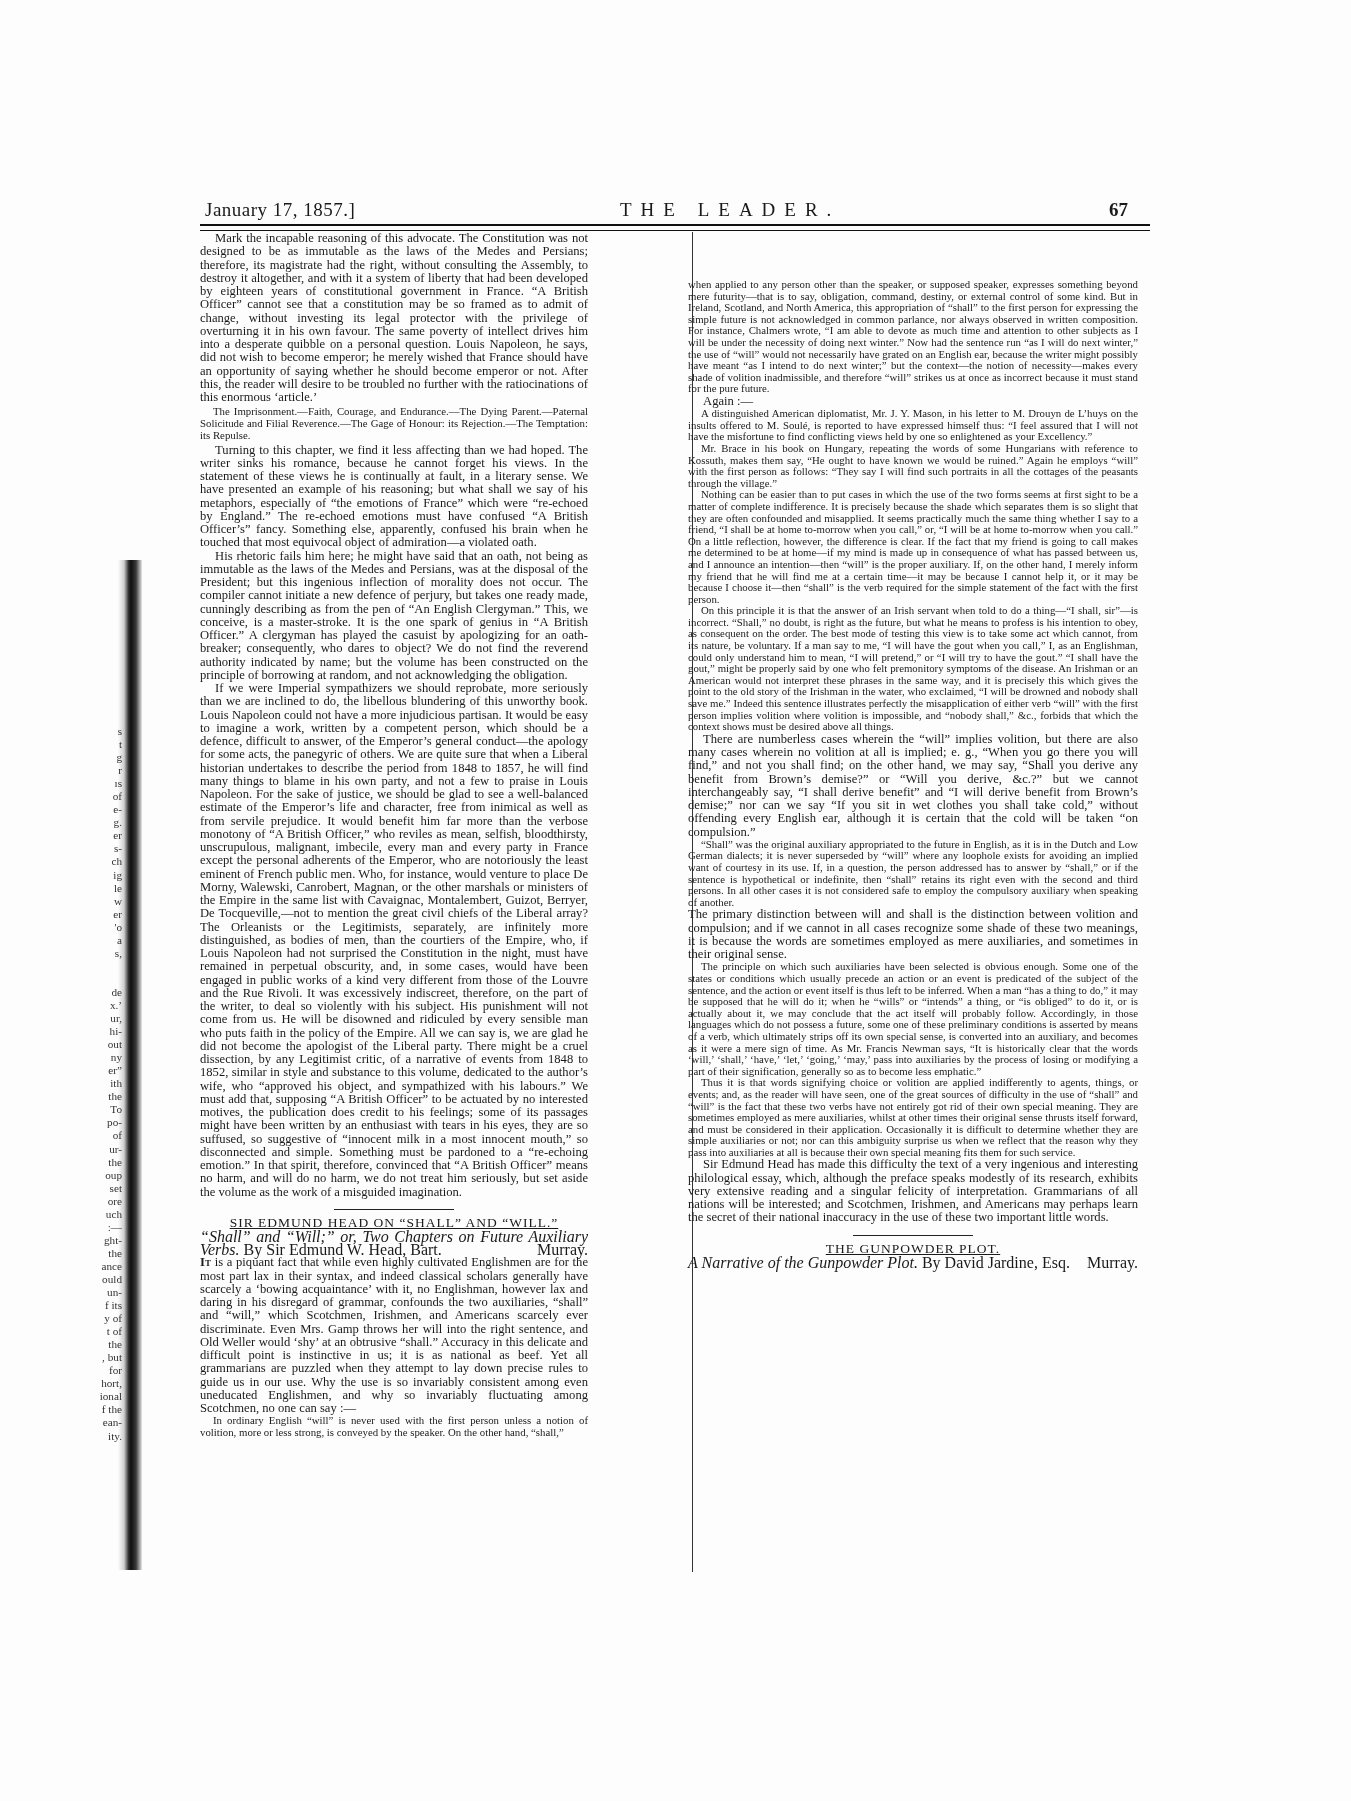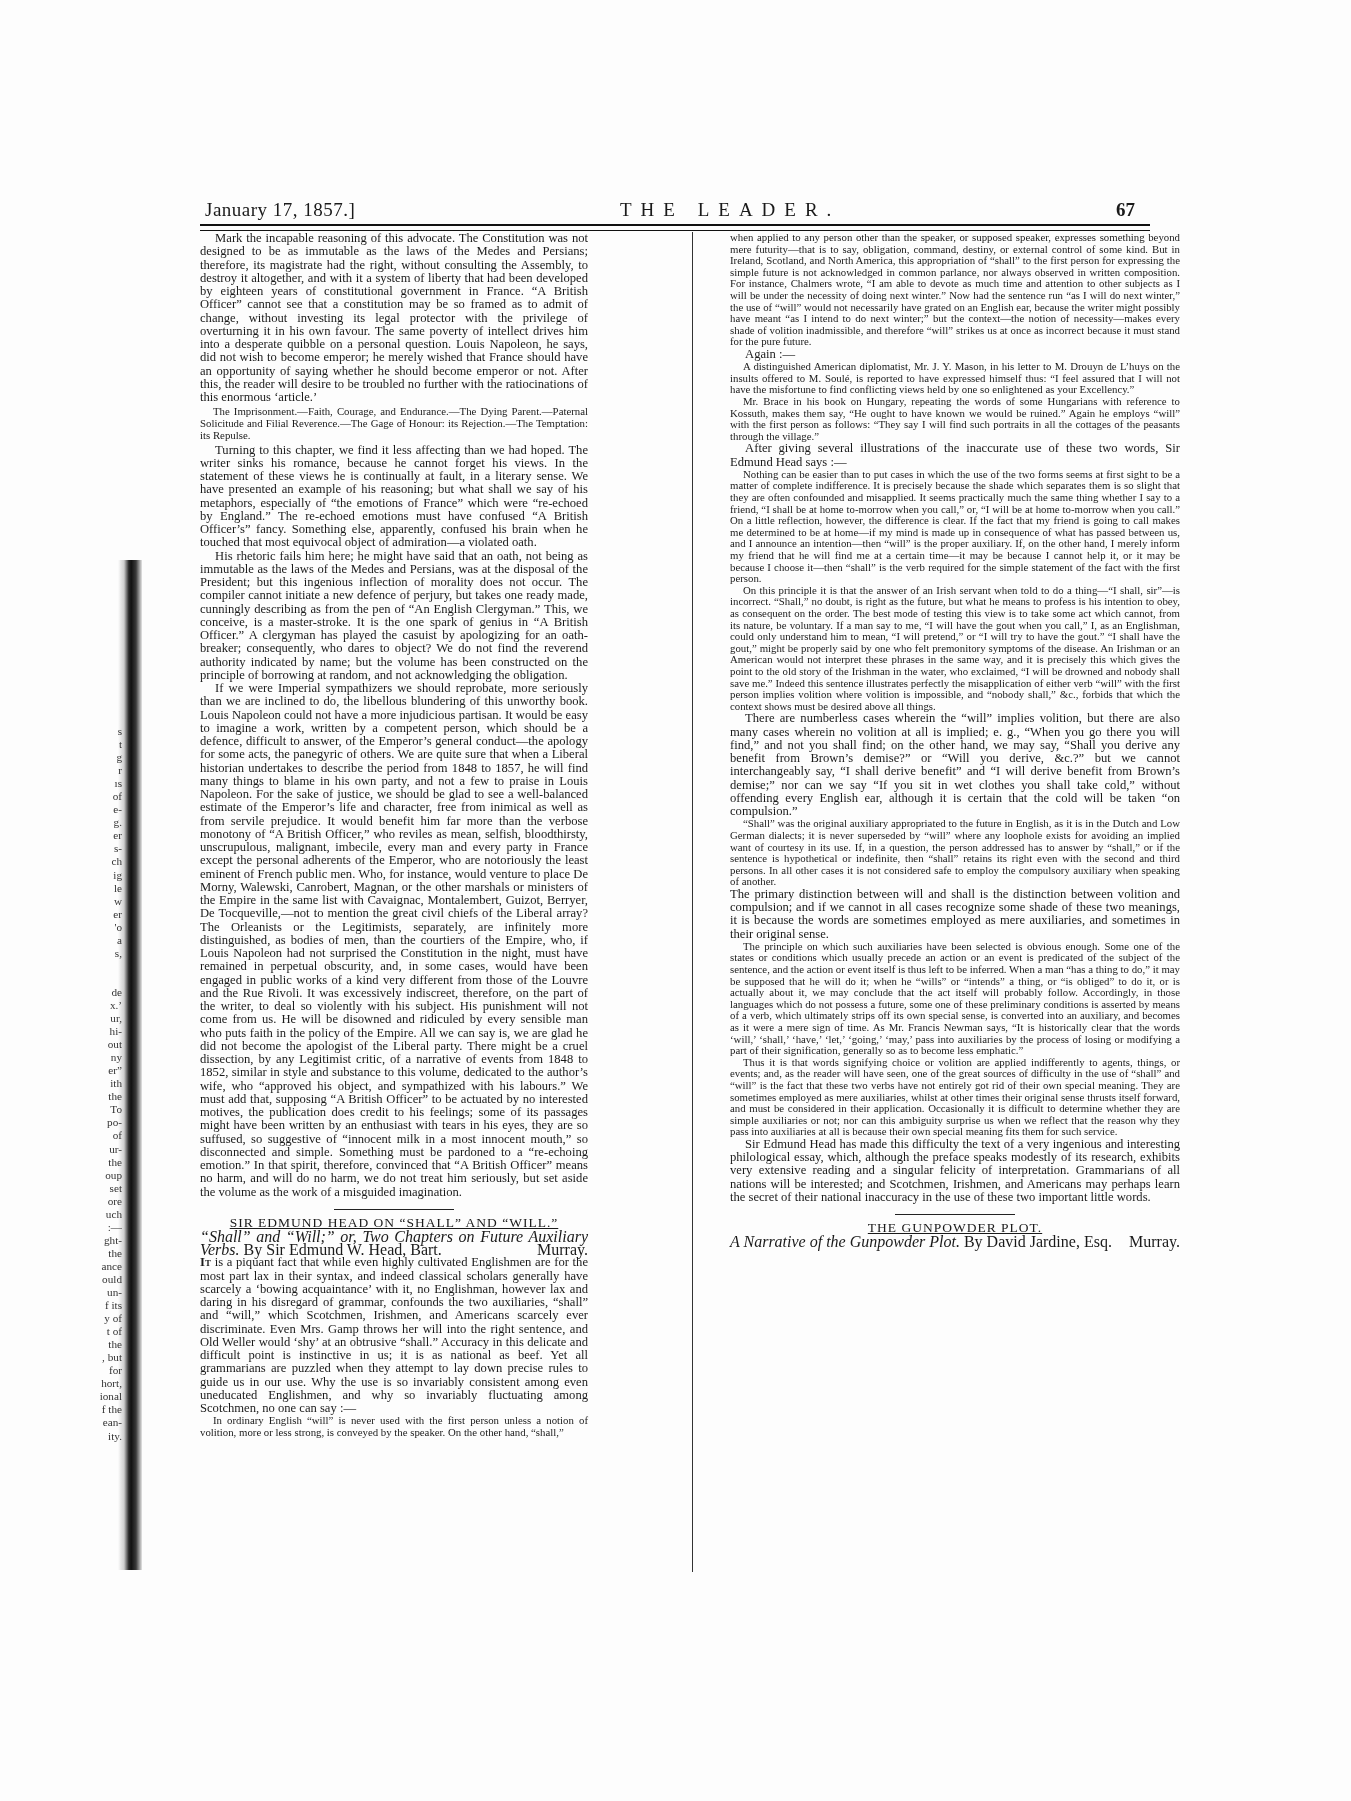--- a/index.html
+++ b/index.html
@@ -7,25 +7,25 @@
          font-family:"Liberation Serif","DejaVu Serif",serif; color:#1a1a1a; }
   .spine { position:absolute; left:118px; top:0; width:24px; height:1801px;
            background:linear-gradient(90deg,#fdfdfd 0%,#cfcfcf 25%,#2a2a2a 45%,#111 55%,#3a3a3a 75%,#e5e5e5 100%); }
   .spine-mask-top { position:absolute; left:118px; top:0; width:24px; height:560px; background:#fdfdfd; }
   .spine-mask-bot { position:absolute; left:118px; top:1570px; width:24px; height:231px; background:#fdfdfd; }
   .fragments { position:absolute; left:62px; top:725px; width:60px; font-size:11.2px; line-height:13.05px; text-align:right; color:#333; }
   .fragments div { white-space:nowrap; overflow:hidden; }
   .header { position:absolute; left:205px; top:199px; width:940px; height:22px; font-size:19px; }
   .header .date { position:absolute; left:0; top:0; letter-spacing:0.5px; }
   .header .title { position:absolute; left:415px; top:0; letter-spacing:9px; }
-  .header .page { position:absolute; right:10px; top:0; font-weight:bold; }
+  .header .page { position:absolute; right:17px; top:0; font-weight:bold; }
   .rule { position:absolute; left:200px; top:224px; width:950px; height:4px; border-top:2px solid #111; border-bottom:1px solid #111; }
   .col { position:absolute; top:232px; font-size:12.6px; line-height:13.25px; text-align:justify; }
   .col-left { left:200px; width:388px; }
-  .col-right { left:730px; width:450px; }
+  .col-right { left:688px; width:450px;margin-top:47px; }
   .col-divider { position:absolute; left:692px; top:232px; width:1px; height:1340px; background:#333; }
   p { margin:0; text-indent:1.2em; }
   p.noind { text-indent:0; }
   .small { font-size:10.8px; line-height:11.6px; }
   .quote-list { font-size:10.8px; line-height:11.8px; margin:2px 0; text-indent:1.2em; }
   .section-rule { width:120px; height:1px; background:#222; margin:10px auto 6px; }
   h2 { font-size:13.5px; font-weight:normal; letter-spacing:1px; text-align:center; margin:4px 0 2px;text-decoration:underline; }
   .byline { font-size:16px; line-height:12.6px; }
   .byline em { font-style:italic; }
   .byline .r { float:right; }
@@ -121,21 +121,20 @@
   <p class="small">In ordinary English “will” is never used with the first person unless a notion of volition, more or less strong, is conveyed by the speaker. On the other hand, “shall,”</p>
 </div>
 
 <div class="col-divider"></div>
 
 <div class="col col-right">
   <p class="small noind">when applied to any person other than the speaker, or supposed speaker, expresses something beyond mere futurity—that is to say, obligation, command, destiny, or external control of some kind. But in Ireland, Scotland, and North America, this appropriation of “shall” to the first person for expressing the simple future is not acknowledged in common parlance, nor always observed in written composition. For instance, Chalmers wrote, “I am able to devote as much time and attention to other subjects as I will be under the necessity of doing next winter.” Now had the sentence run “as I will do next winter,” the use of “will” would not necessarily have grated on an English ear, because the writer might possibly have meant “as I intend to do next winter;” but the context—the notion of necessity—makes every shade of volition inadmissible, and therefore “will” strikes us at once as incorrect because it must stand for the pure future.</p>
   <p>Again :—</p>
   <p class="small">A distinguished American diplomatist, Mr. J. Y. Mason, in his letter to M. Drouyn de L’huys on the insults offered to M. Soulé, is reported to have expressed himself thus: “I feel assured that I will not have the misfortune to find conflicting views held by one so enlightened as your Excellency.”</p>
   <p class="small">Mr. Brace in his book on Hungary, repeating the words of some Hungarians with reference to Kossuth, makes them say, “He ought to have known we would be ruined.” Again he employs “will” with the first person as follows: “They say I will find such portraits in all the cottages of the peasants through the village.”</p>
-  <p>After giving several illustrations of the inaccurate use of these two words, Sir Edmund Head says :—</p>
   <p class="small">Nothing can be easier than to put cases in which the use of the two forms seems at first sight to be a matter of complete indifference. It is precisely because the shade which separates them is so slight that they are often confounded and misapplied. It seems practically much the same thing whether I say to a friend, “I shall be at home to-morrow when you call,” or, “I will be at home to-morrow when you call.” On a little reflection, however, the difference is clear. If the fact that my friend is going to call makes me determined to be at home—if my mind is made up in consequence of what has passed between us, and I announce an intention—then “will” is the proper auxiliary. If, on the other hand, I merely inform my friend that he will find me at a certain time—it may be because I cannot help it, or it may be because I choose it—then “shall” is the verb required for the simple statement of the fact with the first person.</p>
   <p class="small">On this principle it is that the answer of an Irish servant when told to do a thing—“I shall, sir”—is incorrect. “Shall,” no doubt, is right as the future, but what he means to profess is his intention to obey, as consequent on the order. The best mode of testing this view is to take some act which cannot, from its nature, be voluntary. If a man say to me, “I will have the gout when you call,” I, as an Englishman, could only understand him to mean, “I will pretend,” or “I will try to have the gout.” “I shall have the gout,” might be properly said by one who felt premonitory symptoms of the disease. An Irishman or an American would not interpret these phrases in the same way, and it is precisely this which gives the point to the old story of the Irishman in the water, who exclaimed, “I will be drowned and nobody shall save me.” Indeed this sentence illustrates perfectly the misapplication of either verb “will” with the first person implies volition where volition is impossible, and “nobody shall,” &amp;c., forbids that which the context shows must be desired above all things.</p>
   <p>There are numberless cases wherein the “will” implies volition, but there are also many cases wherein no volition at all is implied; e. g., “When you go there you will find,” and not you shall find; on the other hand, we may say, “Shall you derive any benefit from Brown’s demise?” or “Will you derive, &amp;c.?” but we cannot interchangeably say, “I shall derive benefit” and “I will derive benefit from Brown’s demise;” nor can we say “If you sit in wet clothes you shall take cold,” without offending every English ear, although it is certain that the cold will be taken “on compulsion.”</p>
   <p class="small">“Shall” was the original auxiliary appropriated to the future in English, as it is in the Dutch and Low German dialects; it is never superseded by “will” where any loophole exists for avoiding an implied want of courtesy in its use. If, in a question, the person addressed has to answer by “shall,” or if the sentence is hypothetical or indefinite, then “shall” retains its right even with the second and third persons. In all other cases it is not considered safe to employ the compulsory auxiliary when speaking of another.</p>
   <p class="noind">The primary distinction between will and shall is the distinction between volition and compulsion; and if we cannot in all cases recognize some shade of these two meanings, it is because the words are sometimes employed as mere auxiliaries, and sometimes in their original sense.</p>
   <p class="small">The principle on which such auxiliaries have been selected is obvious enough. Some one of the states or conditions which usually precede an action or an event is predicated of the subject of the sentence, and the action or event itself is thus left to be inferred. When a man “has a thing to do,” it may be supposed that he will do it; when he “wills” or “intends” a thing, or “is obliged” to do it, or is actually about it, we may conclude that the act itself will probably follow. Accordingly, in those languages which do not possess a future, some one of these preliminary conditions is asserted by means of a verb, which ultimately strips off its own special sense, is converted into an auxiliary, and becomes as it were a mere sign of time. As Mr. Francis Newman says, “It is historically clear that the words ‘will,’ ‘shall,’ ‘have,’ ‘let,’ ‘going,’ ‘may,’ pass into auxiliaries by the process of losing or modifying a part of their signification, generally so as to become less emphatic.”</p>
   <p class="small">Thus it is that words signifying choice or volition are applied indifferently to agents, things, or events; and, as the reader will have seen, one of the great sources of difficulty in the use of “shall” and “will” is the fact that these two verbs have not entirely got rid of their own special meaning. They are sometimes employed as mere auxiliaries, whilst at other times their original sense thrusts itself forward, and must be considered in their application. Occasionally it is difficult to determine whether they are simple auxiliaries or not; nor can this ambiguity surprise us when we reflect that the reason why they pass into auxiliaries at all is because their own special meaning fits them for such service.</p>
   <p>Sir Edmund Head has made this difficulty the text of a very ingenious and interesting philological essay, which, although the preface speaks modestly of its research, exhibits very extensive reading and a singular felicity of interpretation. Grammarians of all nations will be interested; and Scotchmen, Irishmen, and Americans may perhaps learn the secret of their national inaccuracy in the use of these two important little words.</p>
 
   <div class="section-rule"></div>

